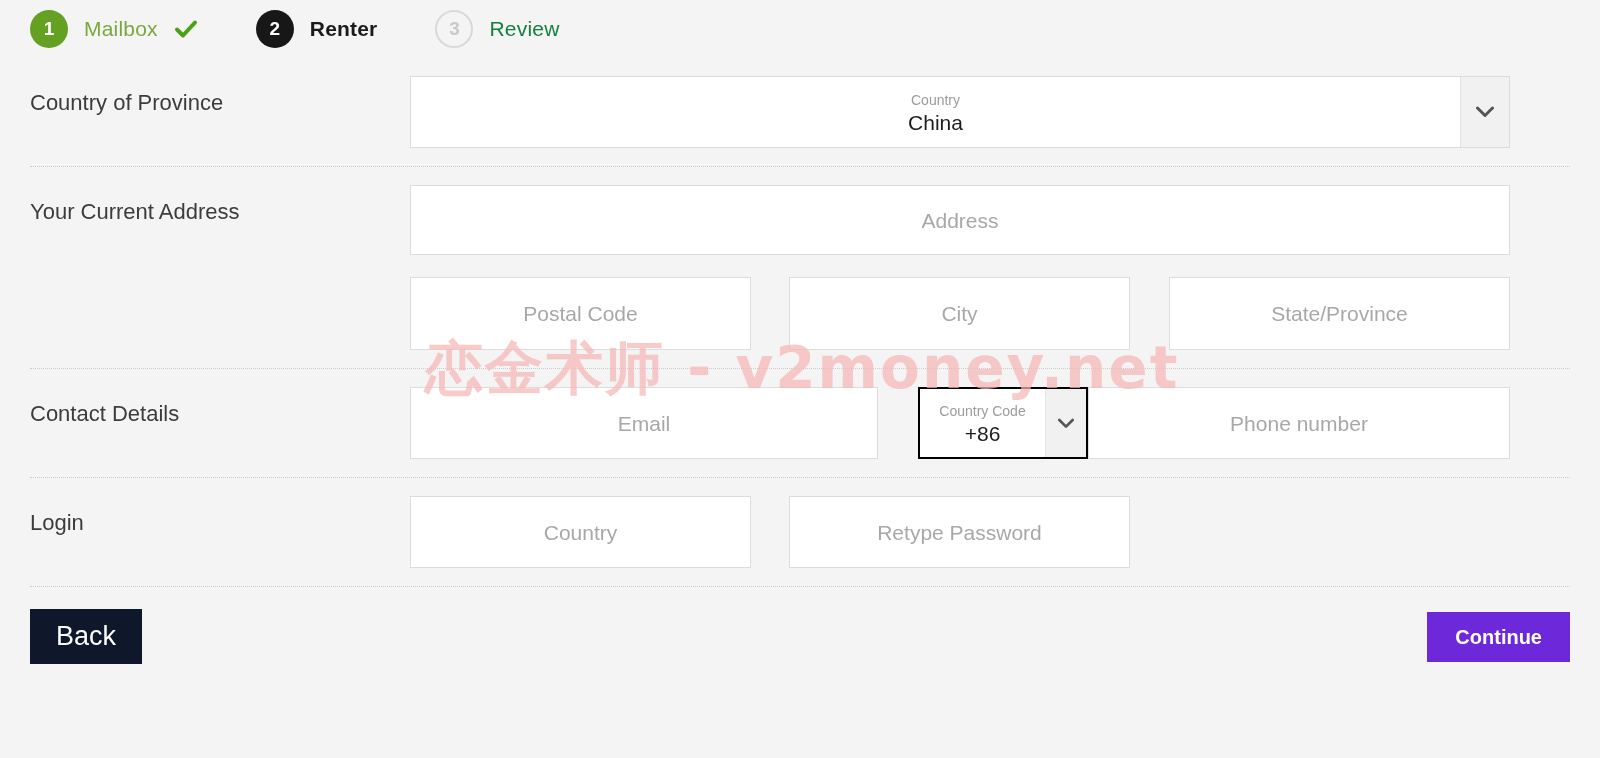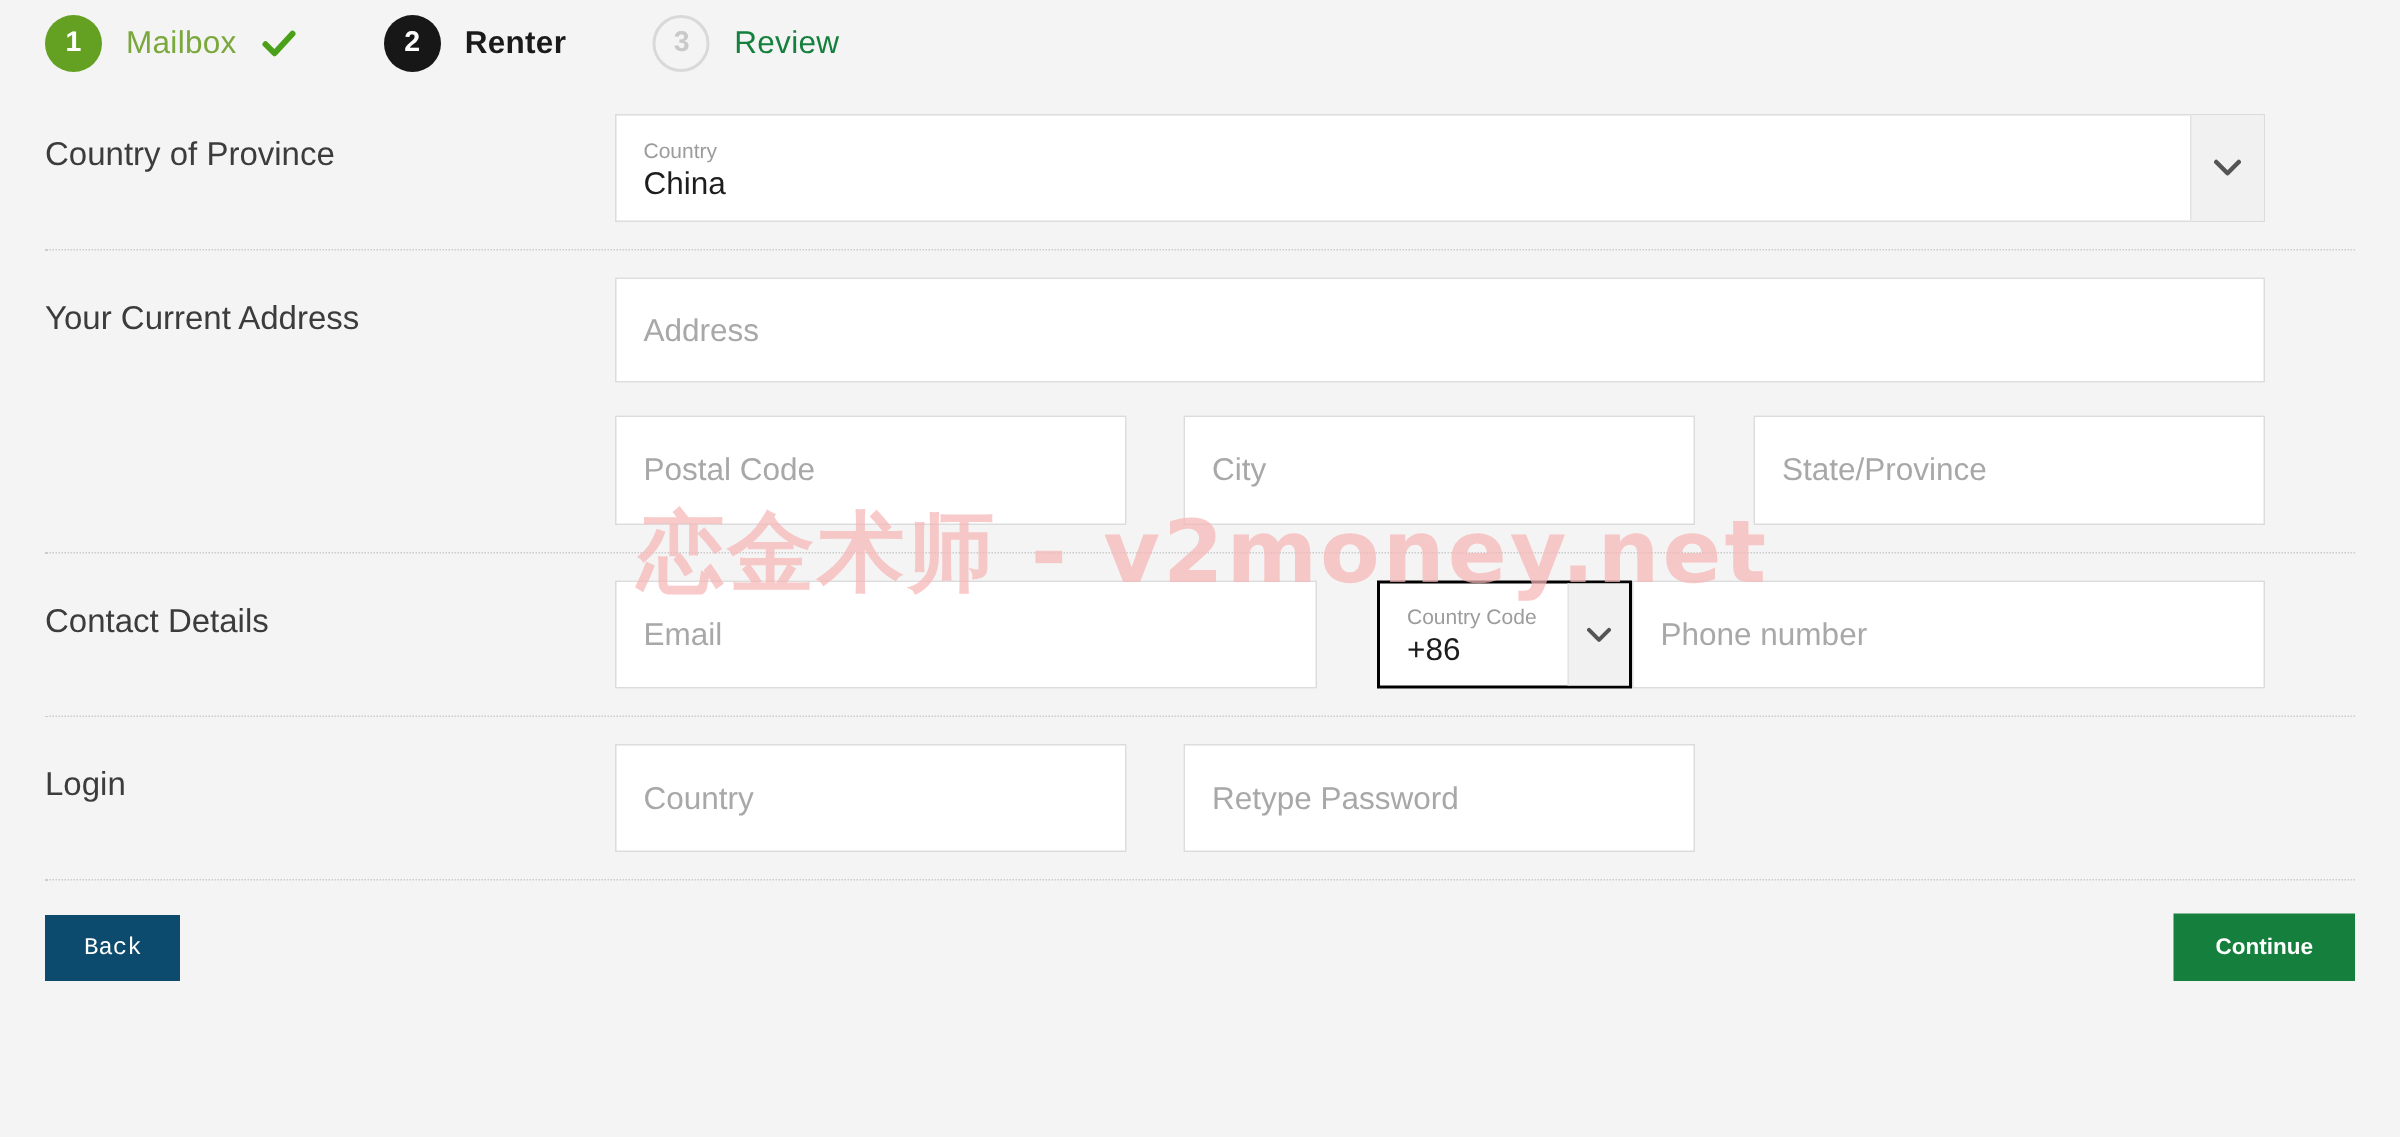--- a/index.html
+++ b/index.html
@@ -80,20 +80,21 @@
     font-size: 22px;
     color: #3c3c3c;
     padding-top: 32px;
   }
   .row-fields {
     flex: 1;
     display: flex;
     flex-wrap: wrap;
     padding: 18px 0 18px 0;
     gap: 0px;
+    text-align: center;
   }
 
   
   .field {
     background: #ffffff;
     border: 1px solid #dcdcdc;
     box-sizing: border-box;
     position: relative;
     display: flex;
     flex-direction: column;
@@ -190,34 +191,34 @@
   
   .footer {
     border-top: 1px dotted #cccccc;
     display: flex;
     align-items: center;
     justify-content: space-between;
     padding: 22px 0 0 0;
     margin: 0 30px;
   }
   .btn-back {
-    background: #0c4a6e;
+    background: #0f172a;
     color: #ffffff;
     border: none;
-    font-size: 16px;
-    font-family: Liberation Mono, monospace;
+    font-size: 27px;
+    font-family: Liberation Sans, sans-serif;
     padding: 14px 26px;
     cursor: pointer;
     line-height: 1;
   }
   .btn-continue {
-    background: #15803d;
+    background: #6d28d9;
     color: #ffffff;
     border: none;
-    font-size: 15px;
+    font-size: 20px;
     font-family: "Liberation Sans", sans-serif;
     font-weight: bold;
     padding: 15px 28px;
     cursor: pointer;
     line-height: 1;
   }
 
   
   .watermark {
     position: absolute;

